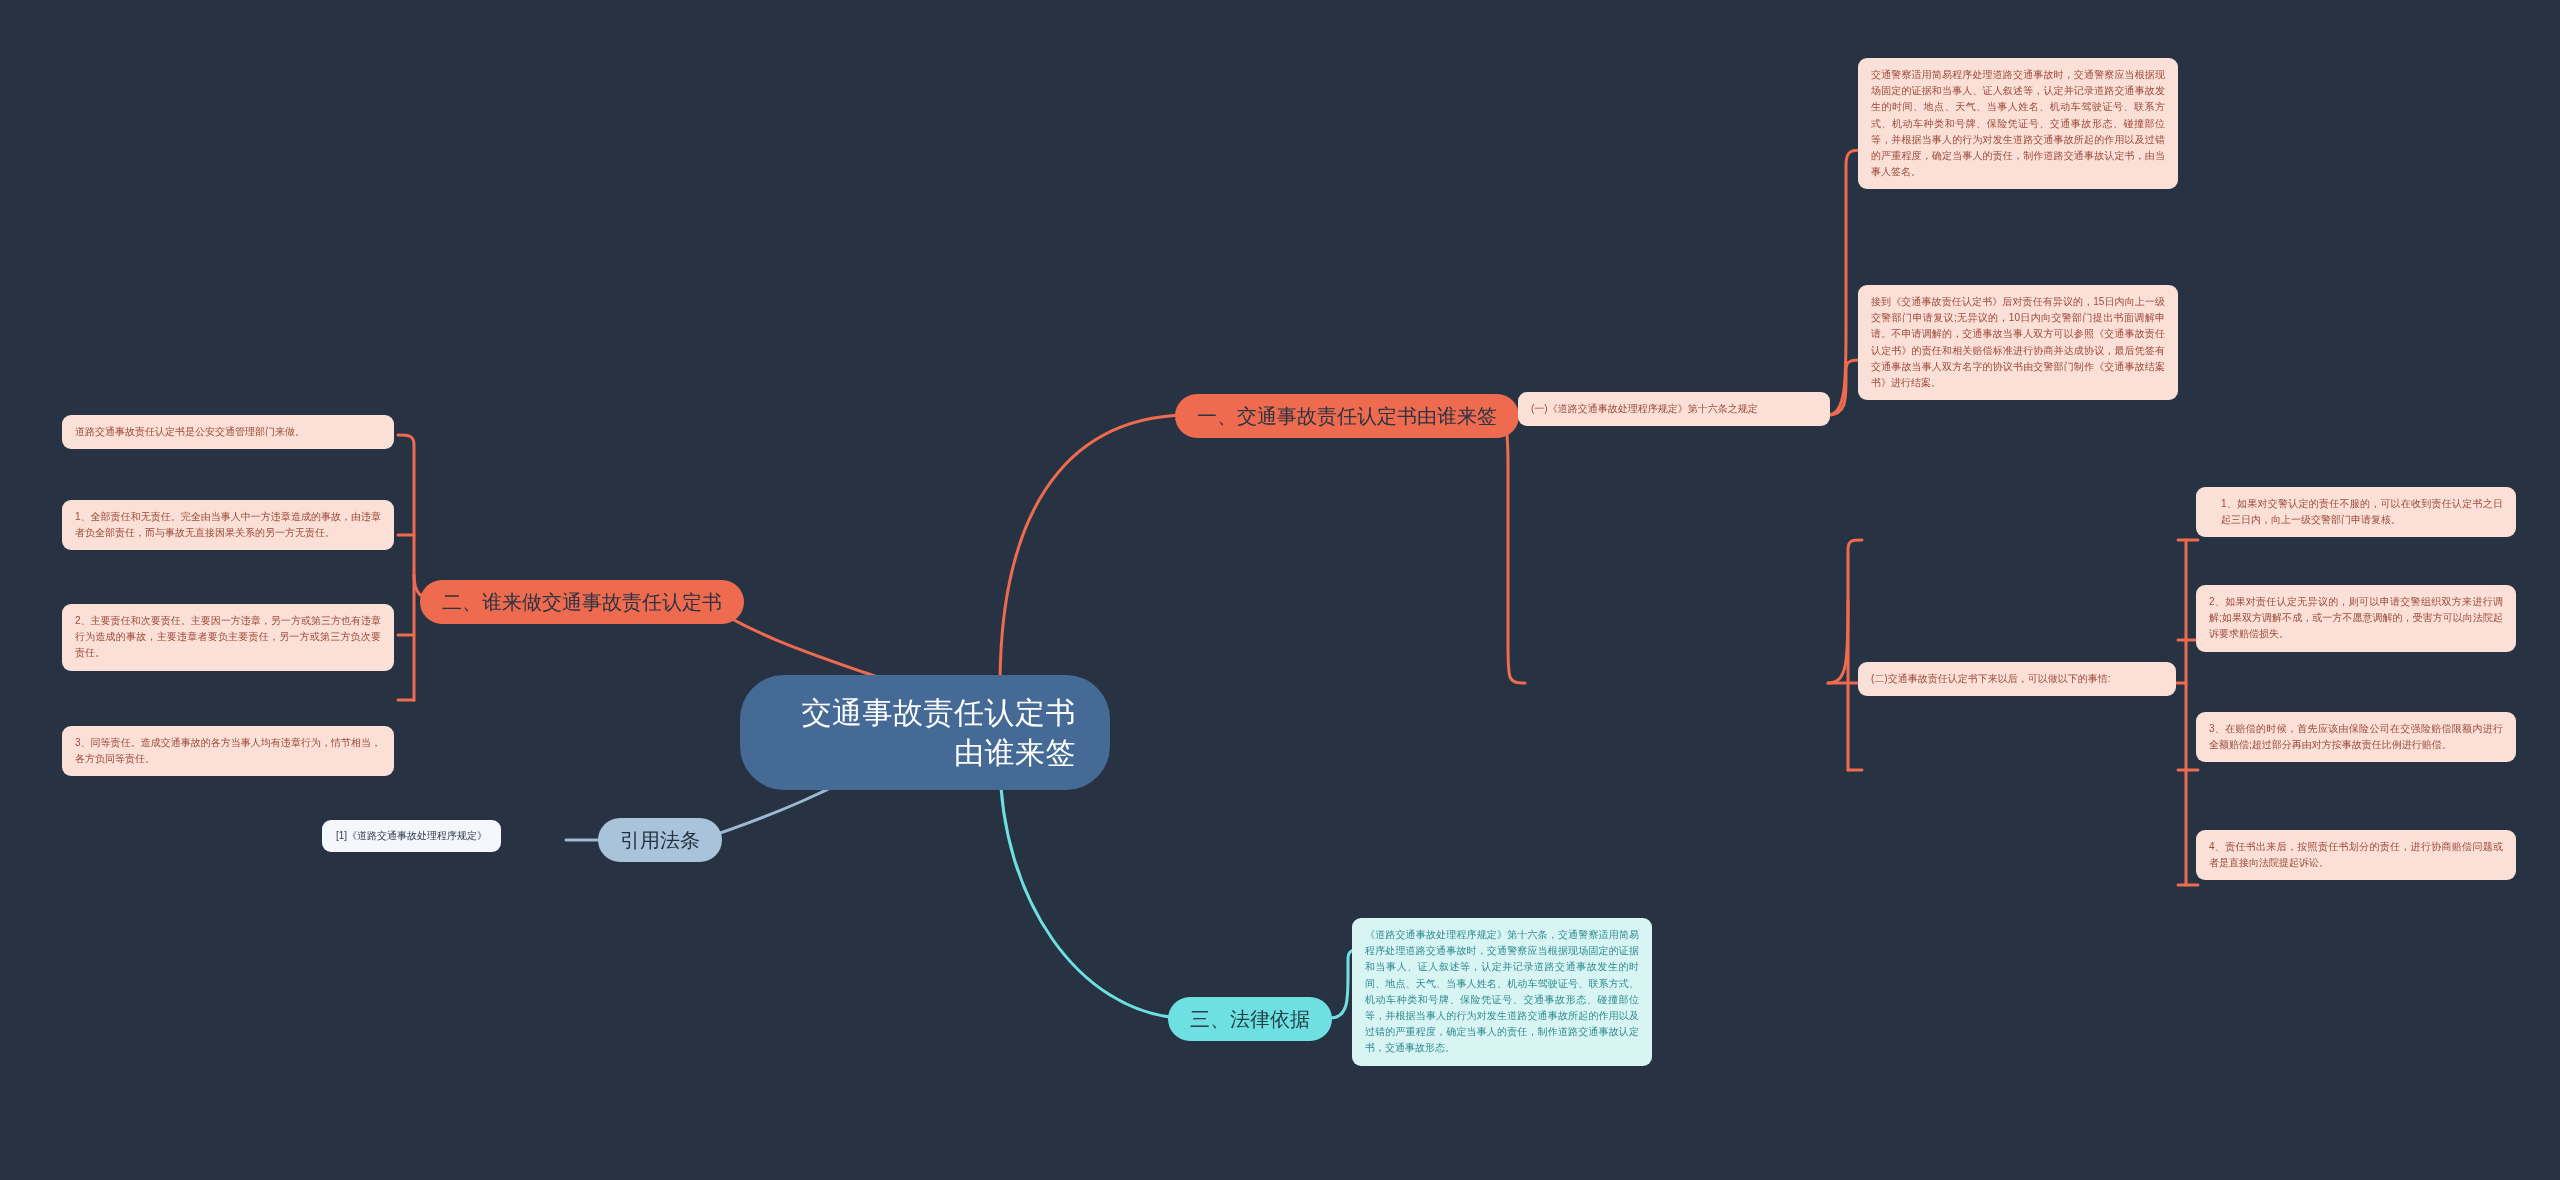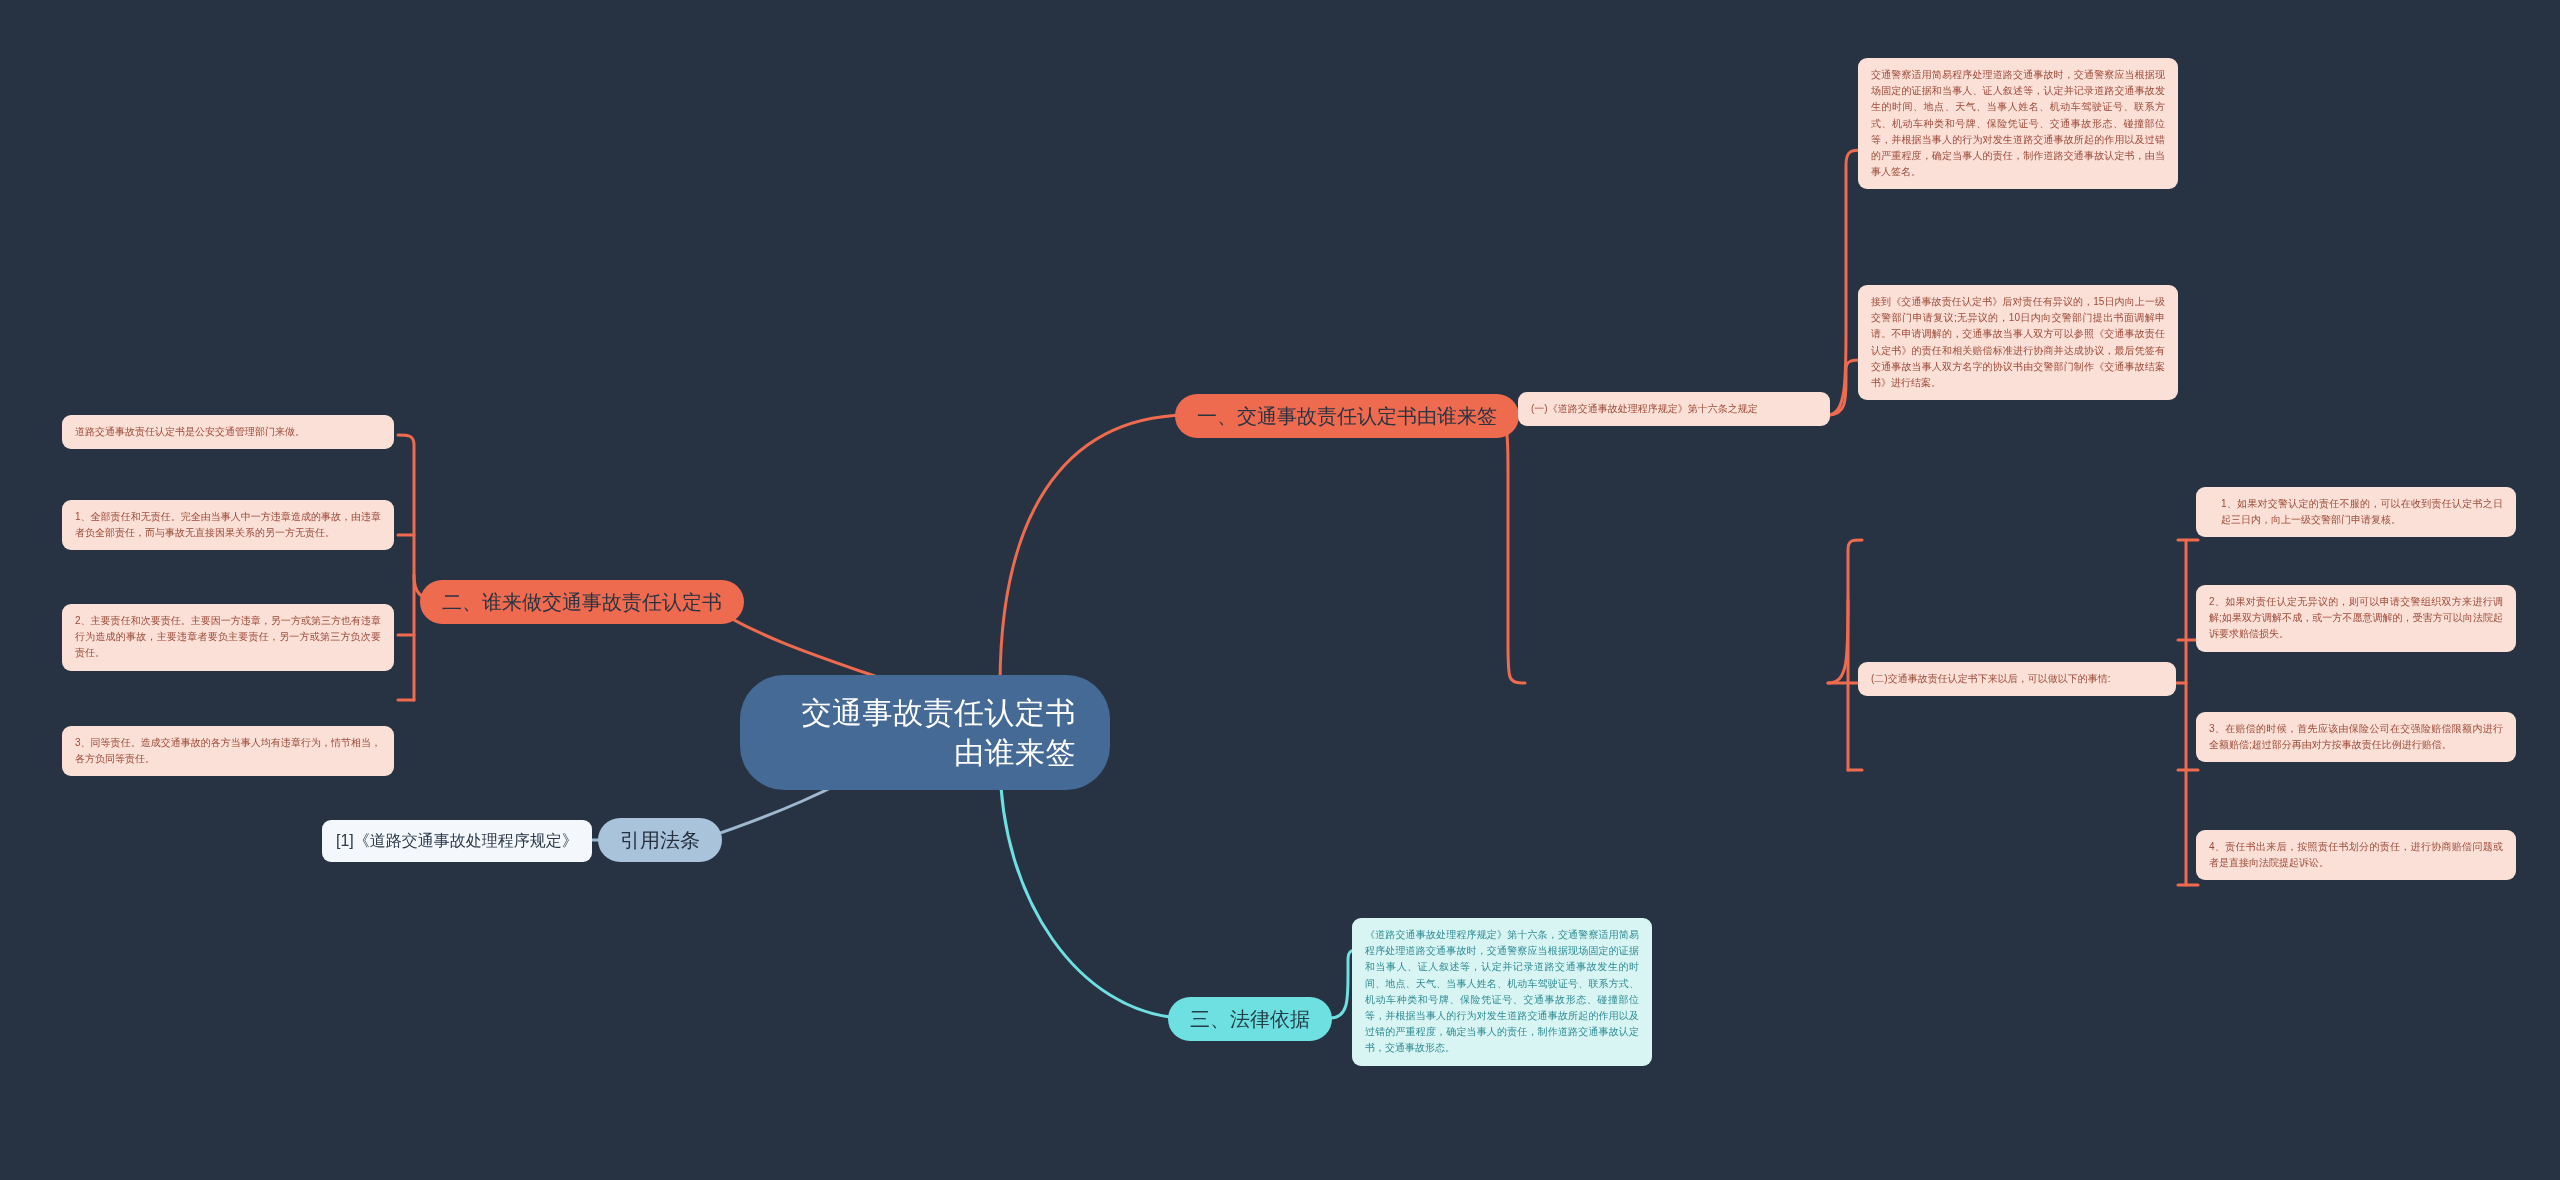--- a/index.html
+++ b/index.html
@@ -65,21 +65,21 @@
     background: #fbe0d8;
     color: #9c4a38;
   }
   .card.mint {
     background: #d8f5f4;
     color: #2e8a92;
   }
   .card.pale {
     background: #f4f7fb;
     color: #2c3a4b;
-    font-size: 16px;
+    font-size: 10px;
     white-space: nowrap;
     padding: 8px 14px;
     text-align: center;
   }
 </style>
 </head>
 <body>
 
 <div id="canvas">
 

